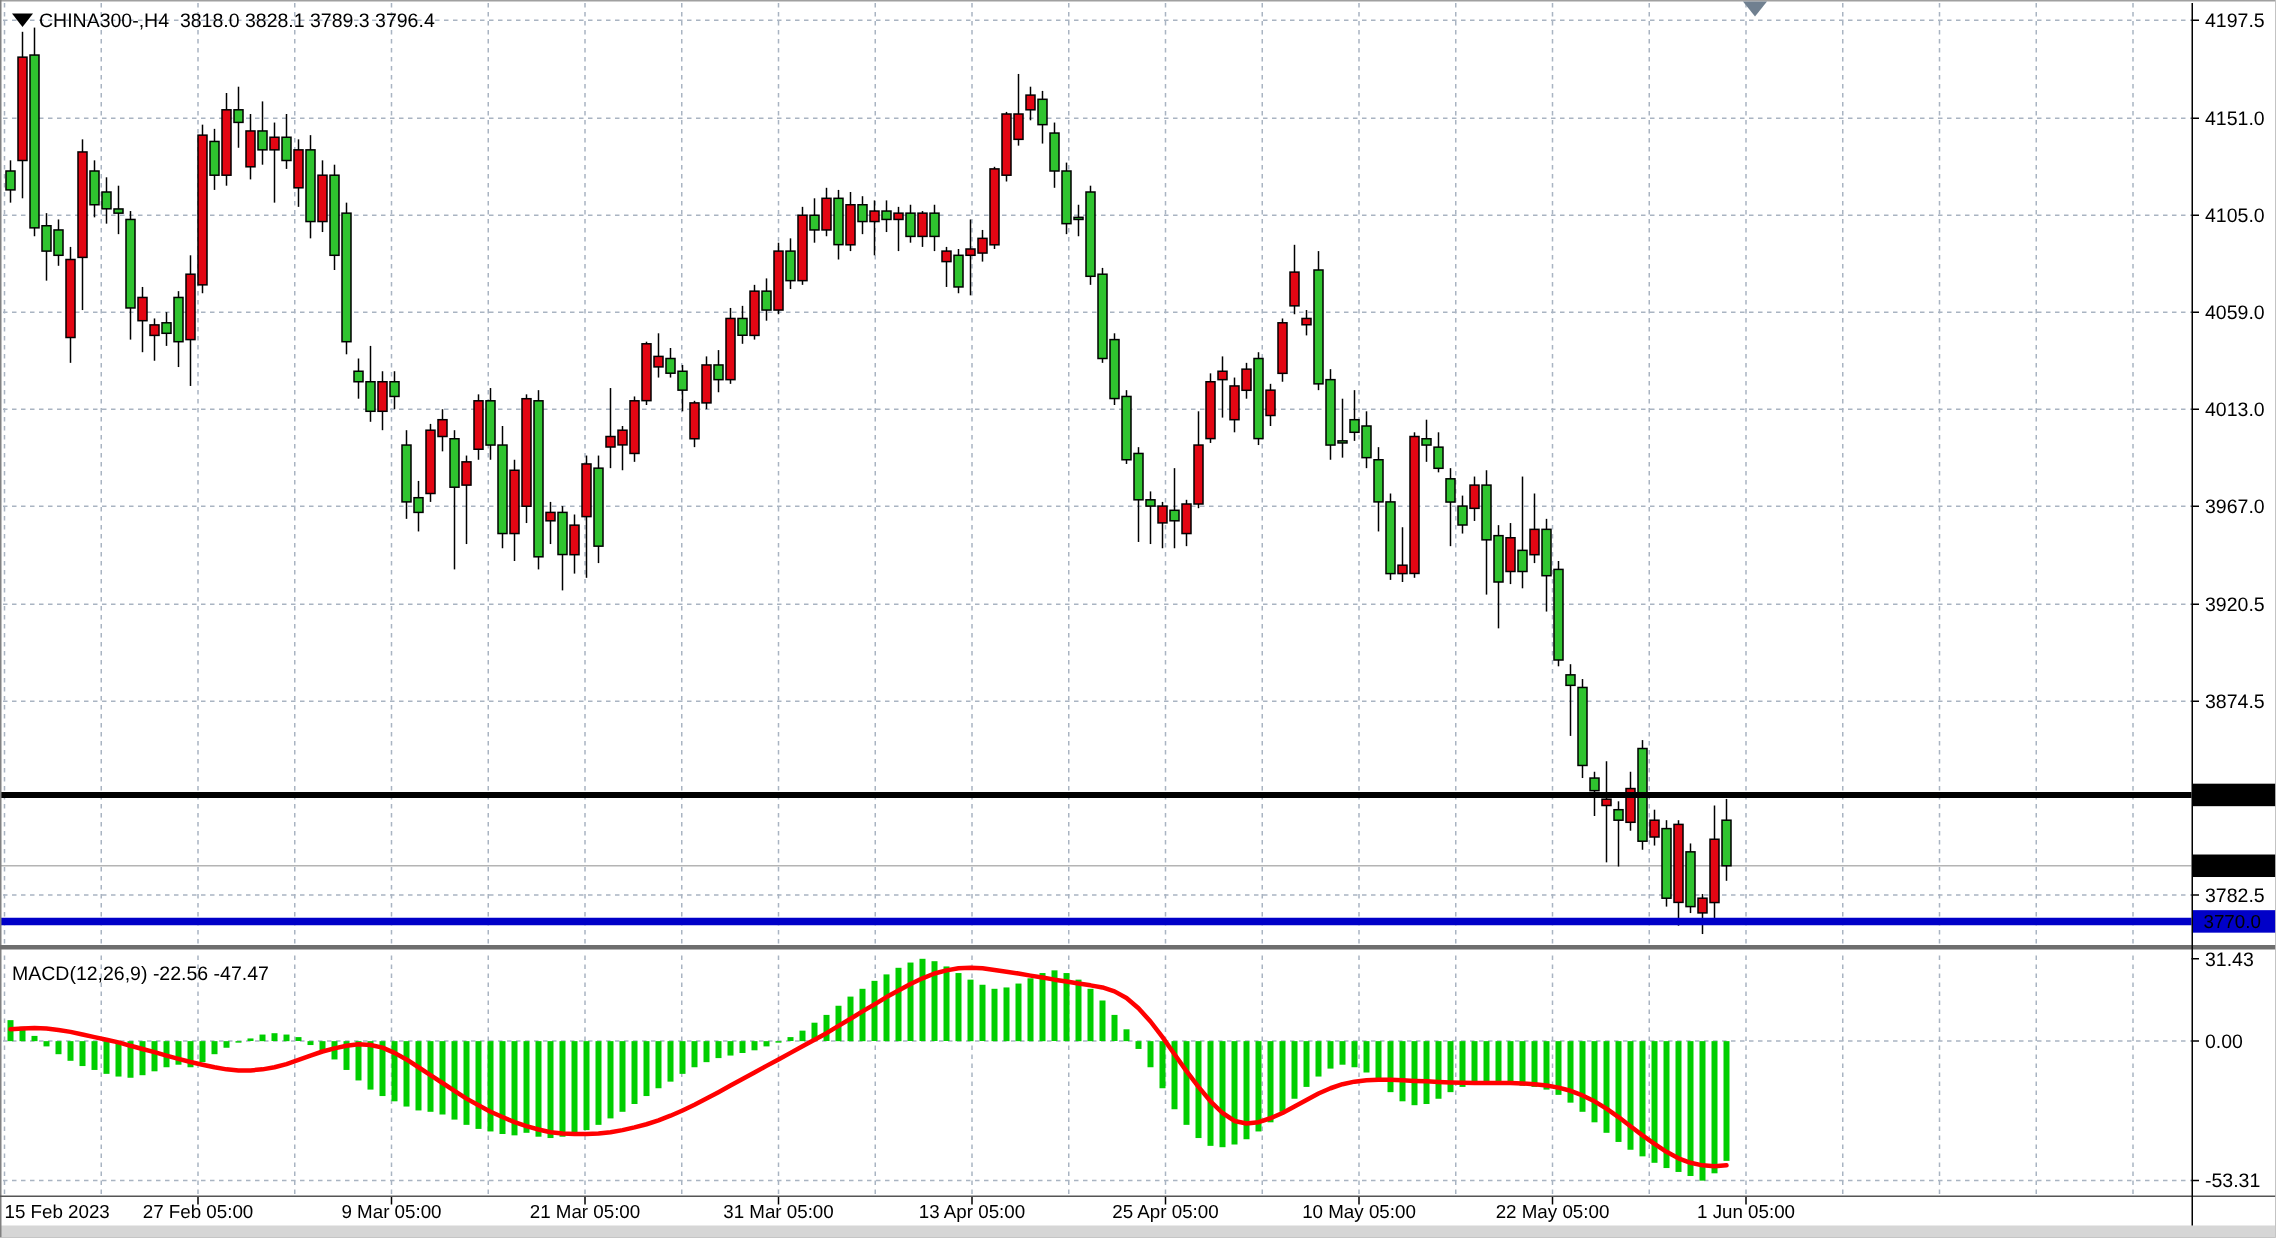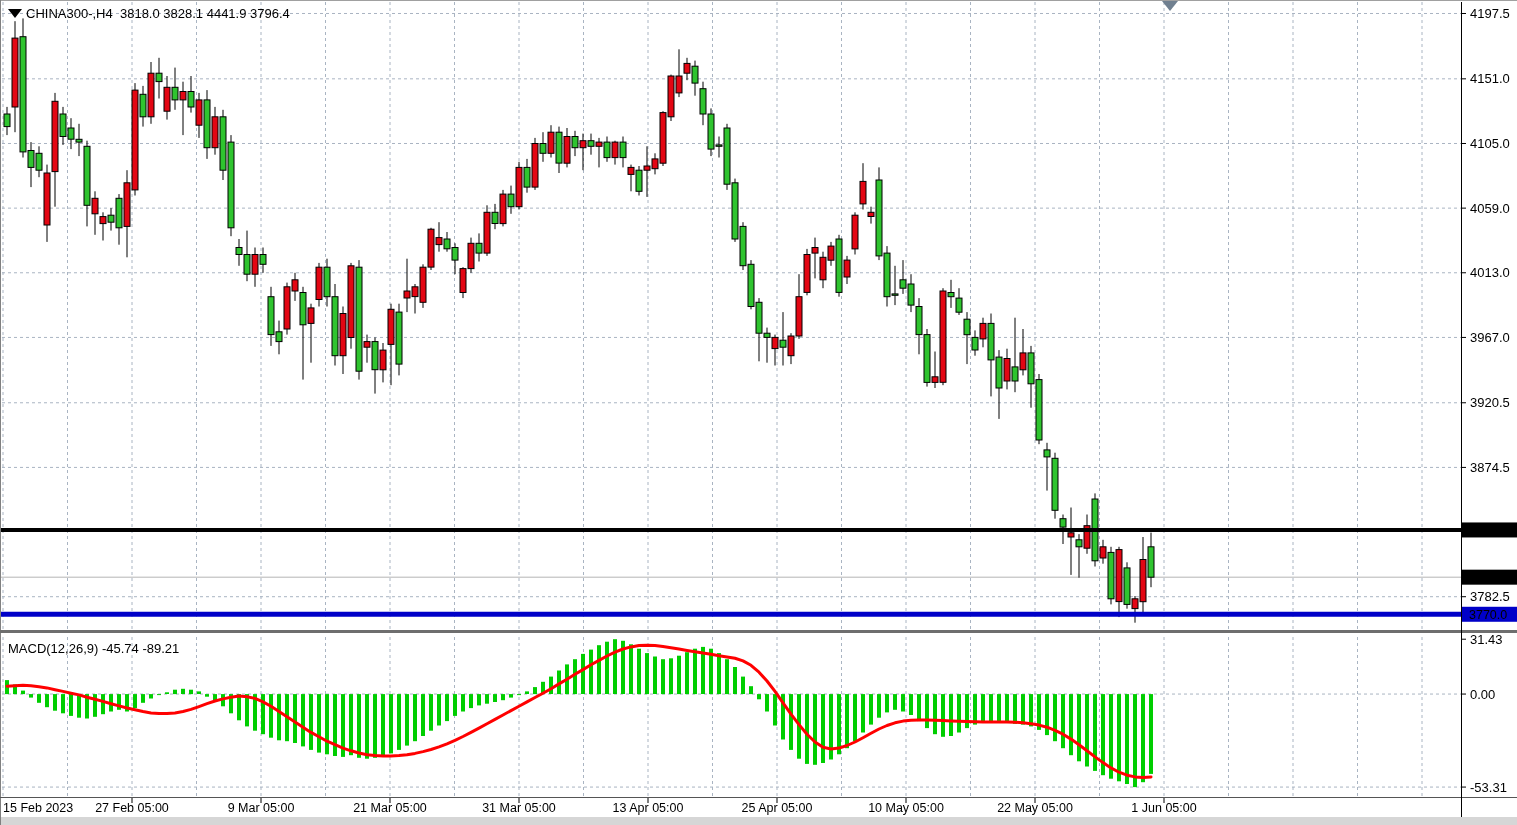--- a/index.html
+++ b/index.html
@@ -567,16 +567,16 @@
       <line x1="777" y1="798" x2="777" y2="803" stroke="#000" stroke-width="1"></line>
       <text x="777" y="812" font-size="12.5" text-anchor="middle">25 Apr 05:00</text>
       <line x1="906" y1="798" x2="906" y2="803" stroke="#000" stroke-width="1"></line>
       <text x="906" y="812" font-size="12.5" text-anchor="middle">10 May 05:00</text>
       <line x1="1035" y1="798" x2="1035" y2="803" stroke="#000" stroke-width="1"></line>
       <text x="1035" y="812" font-size="12.5" text-anchor="middle">22 May 05:00</text>
       <line x1="1164" y1="798" x2="1164" y2="803" stroke="#000" stroke-width="1"></line>
       <text x="1164" y="812" font-size="12.5" text-anchor="middle">1 Jun 05:00</text>
     </svg>
   <div class="tri"></div>
-  <div class="hdr"><span>CHINA300-,H4</span><span>&nbsp;&nbsp;</span><span>3818.0 3828.1 4441.9 3796.4</span></div>
-  <div class="macdlbl">MACD(12,26,9) -45.74 -89.21</div>
+  <div class="hdr"><span>CHINA300-,H4</span><span>&nbsp;&nbsp;</span><span>3818.0 3828.1 3789.3 3796.4</span></div>
+  <div class="macdlbl">MACD(12,26,9) -22.56 -47.47</div>
   <div class="shift-tri"></div>
 </div>
 
 </body></html>

